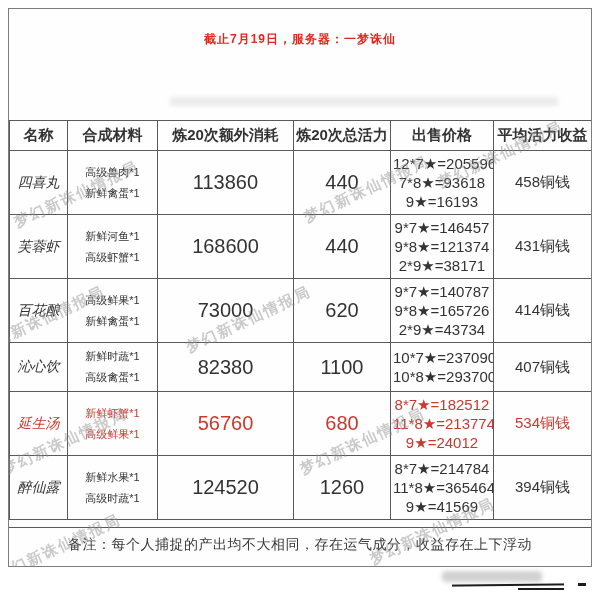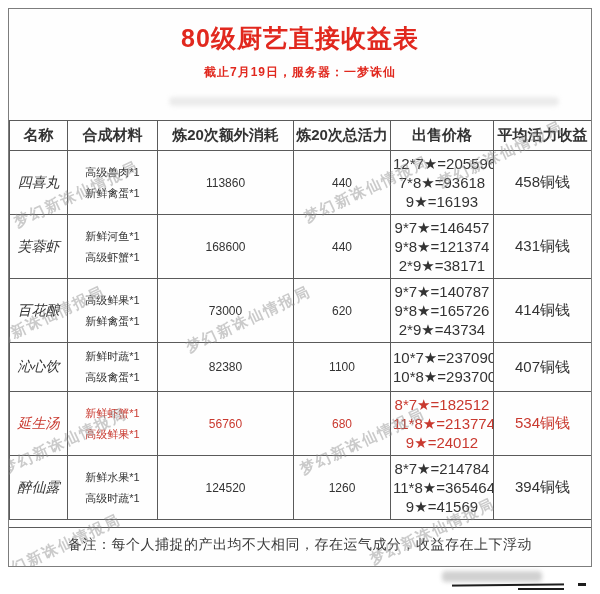--- a/index.html
+++ b/index.html
@@ -12,21 +12,21 @@
   .sub-title { margin-top:9px; font-size:12px; font-weight:bold; color:#e1281e; letter-spacing:1px; }
   .streak { position:absolute; left:160px; top:88px; width:390px; height:9px;
     background:#c9c9c9; opacity:.35; border-radius:5px; filter:blur(2px); }
 
   table { border-collapse:collapse; table-layout:fixed; width:582px; }
   td, th { border:1.5px solid #5a5a5a; text-align:center; vertical-align:middle;
     padding:3px 2px; overflow:hidden; }
   th { font-size:15px; font-weight:bold; height:30px; }
   td { font-size:15px; }
   .c-name { font-size:14px;font-style:italic; }
-  .c-num  { font-size:12px; }
+  .c-num  { font-size:20px; }
   .mat div { line-height:21px; font-size:11px;text-align:center; }
   .prices div { line-height:19px; font-size:15px; }
   .prices div:empty, .mat div:empty { display:none; }
   tr.hl td, tr.hl td div { color:#c9392f; }
 
   .note-row { margin-top:7px; border-top:1.5px solid #5a5a5a; height:35px;
     display:flex; align-items:center; justify-content:center; }
   .note-text { font-size:14px; color:#3a3a3a; letter-spacing:.5px; }
 
   .wm { position:absolute; font-size:15px; font-weight:bold; white-space:nowrap;
@@ -35,21 +35,20 @@
   .smudge { position:absolute; background:#9a9a9a; opacity:.45; filter:blur(2px);
     border-radius:4px; }
   .scribble { position:absolute; background:#1d1d1d; filter:blur(.4px); }
 </style>
 </head>
 <body>
 
 <div class="frame">
 
   <div class="title-area">
-    <div class="main-title">80级厨艺直接收益表</div>
     <div class="sub-title">截止7月19日，服务器：一梦诛仙</div>
     <div class="streak"></div>
   </div>
 
   <table>
     <colgroup>
       <col style="width:58px">
         <col style="width:90px">
         <col style="width:136px">
       <col style="width:97px">

